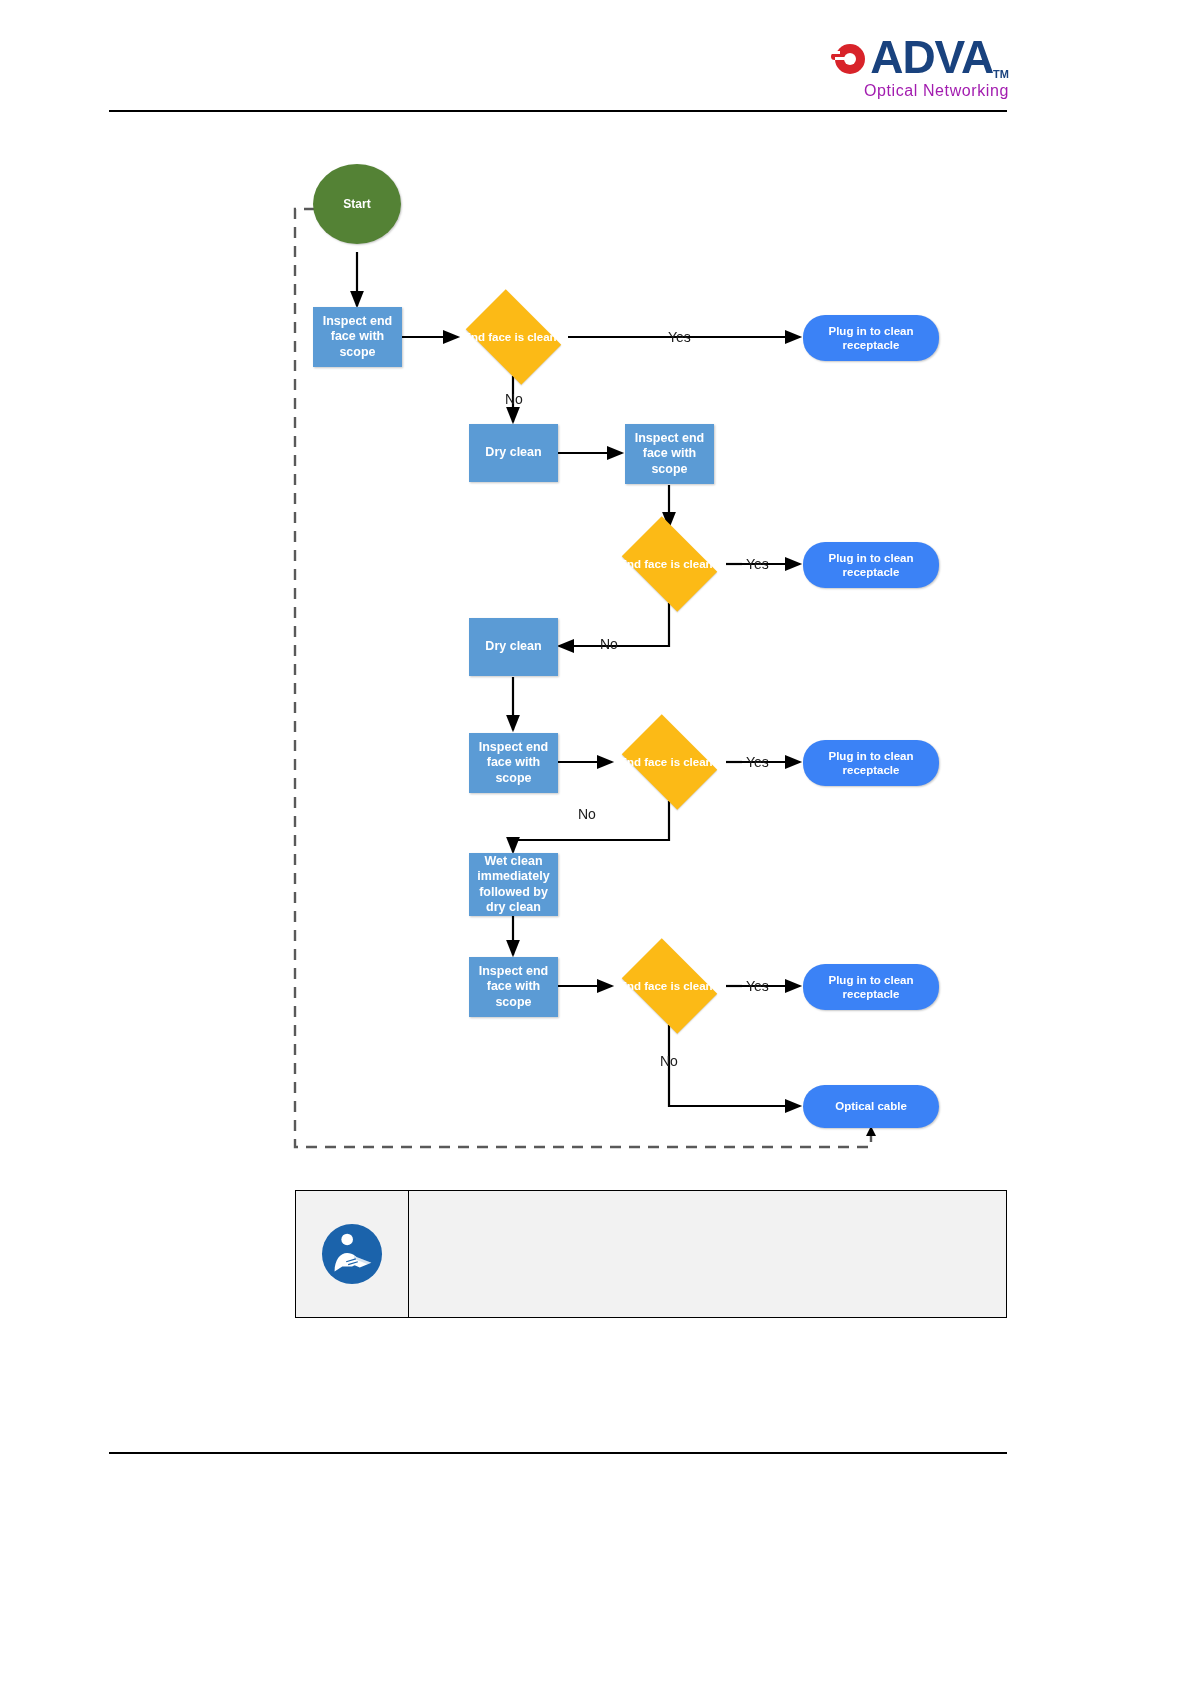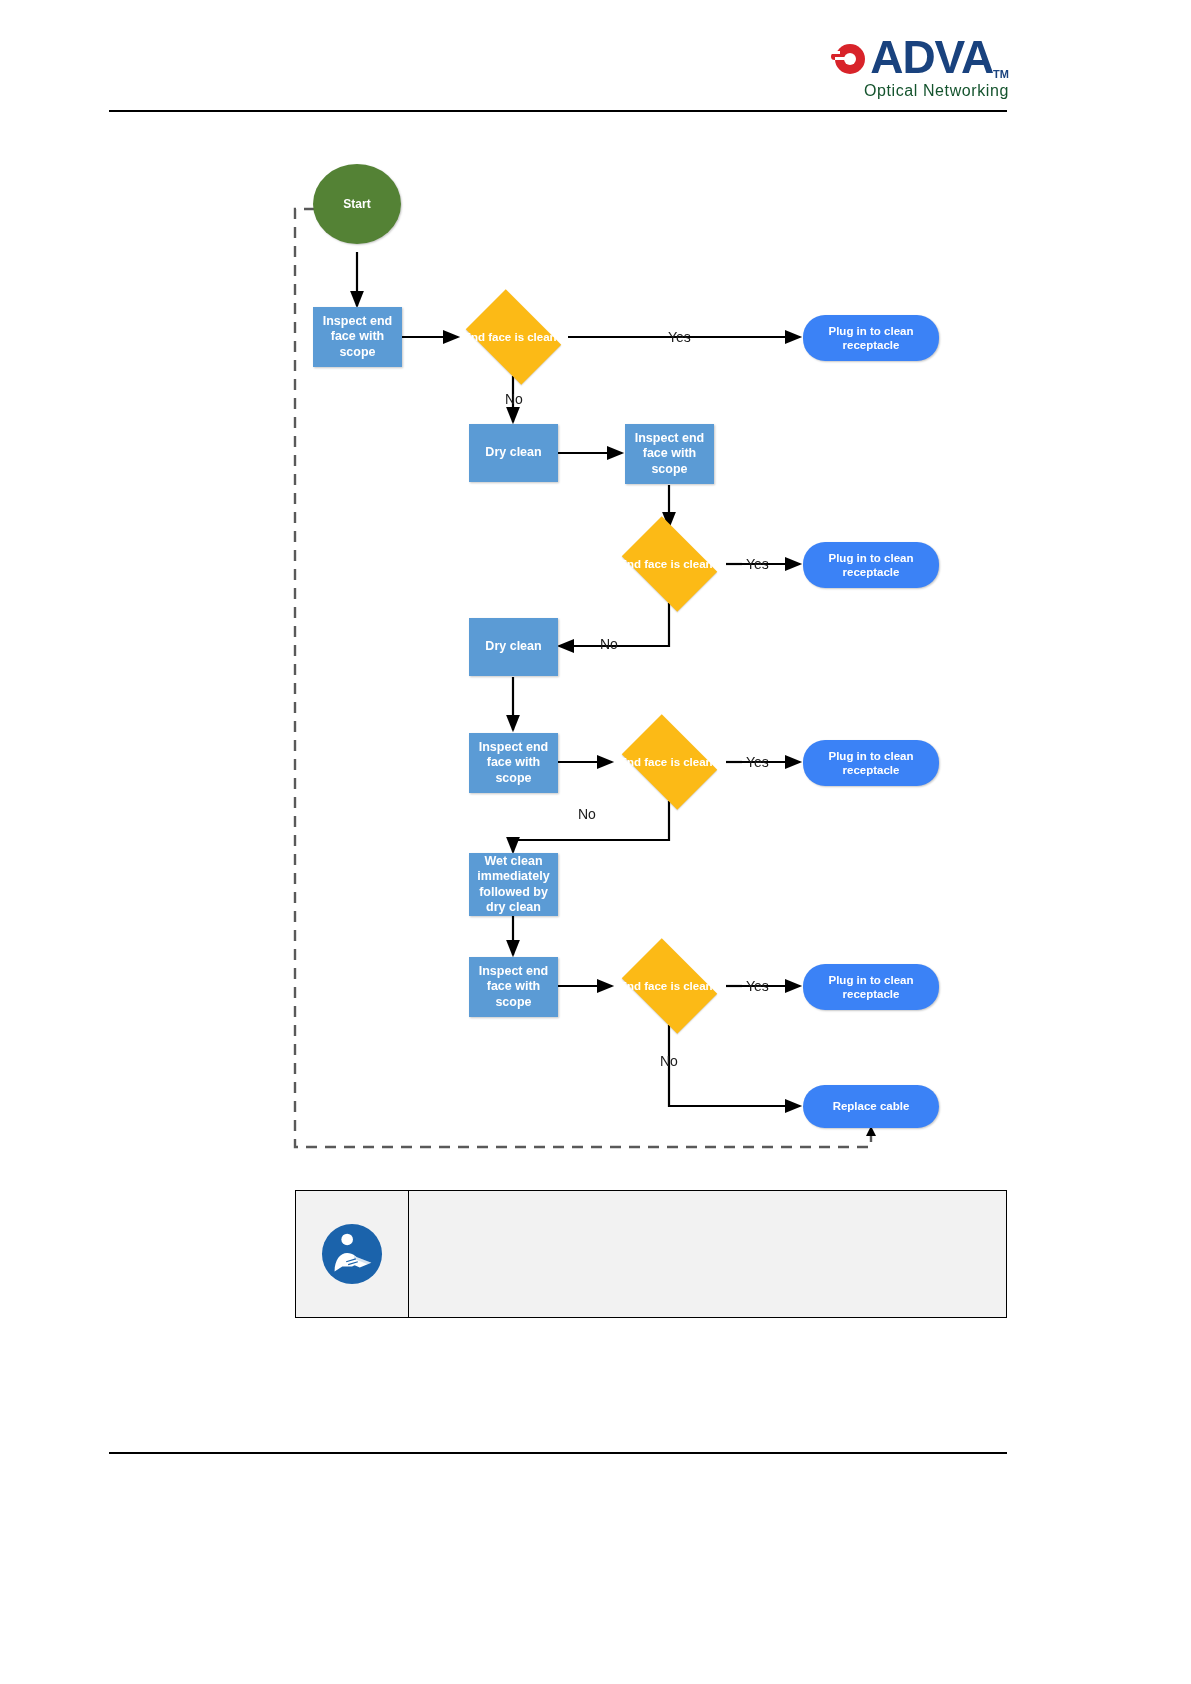--- a/index.html
+++ b/index.html
@@ -81,21 +81,21 @@
   }
   .logo-tm {
     font-size: 11px;
     vertical-align: super;
     font-weight: bold;
     color: #19427e;
   }
   .logo-tag {
     margin-top: 3px;
     font-size: 16px;
-    color: #14532d;
+    color: #a21caf;
     letter-spacing: 0.6px;
     text-align: right;
     font-family: "Liberation Sans", sans-serif;
   }
   .header-rule {
     position: absolute;
     left: 109px;
     top: 110px;
     width: 898px;
     height: 2px;
@@ -359,21 +359,21 @@
   <div class="node node-decision" style="left:614px; top:946px; width:111px; height:80px;">
     <span class="diamond-shape"></span>
     <span class="diamond-label">End face is clean?</span>
   </div>
 
   <div class="node node-terminal" style="left:803px; top:964px; width:136px; height:46px;">
     <span>Plug in to clean receptacle</span>
   </div>
 
   <div class="node node-terminal" style="left:803px; top:1085px; width:136px; height:43px;">
-    <span>Replace cable</span>
+    <span>Optical cable</span>
   </div>
 
   <div class="edge-label" style="left:668px; top:329px;">Yes</div>
   <div class="edge-label" style="left:505px; top:391px;">No</div>
 
   <div class="edge-label" style="left:746px; top:556px;">Yes</div>
   <div class="edge-label" style="left:600px; top:636px;">No</div>
 
   <div class="edge-label" style="left:746px; top:754px;">Yes</div>
   <div class="edge-label" style="left:578px; top:806px;">No</div>

